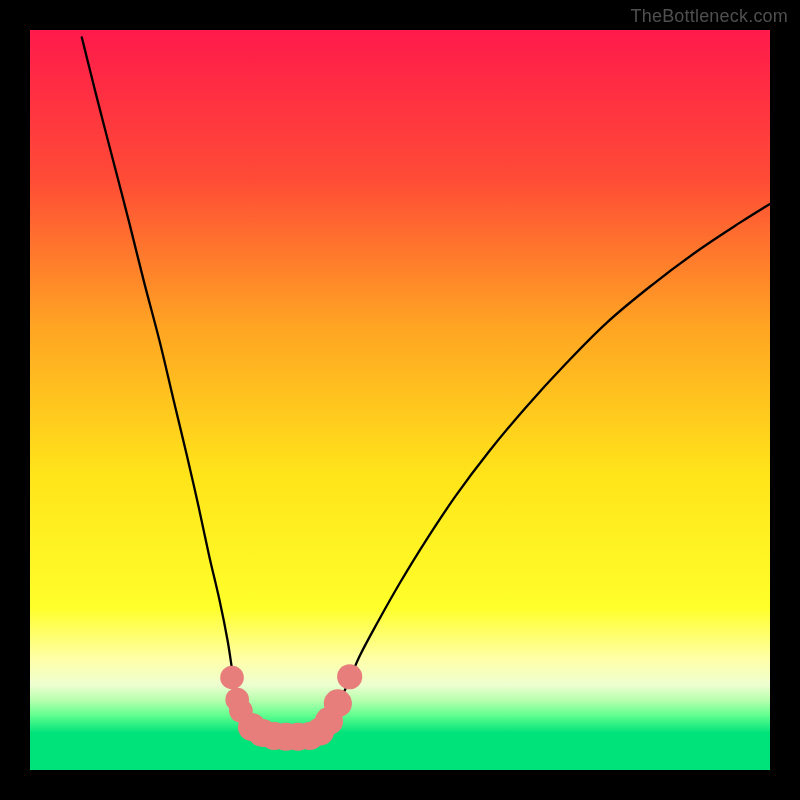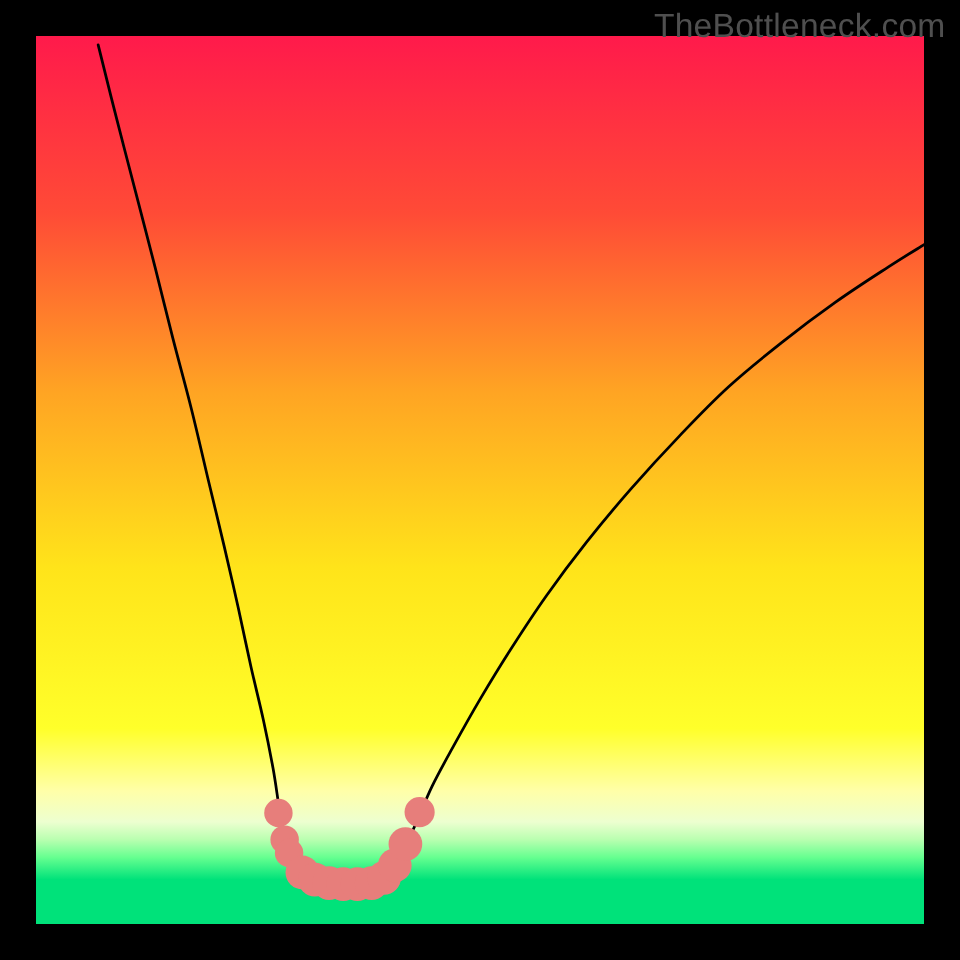--- a/index.html
+++ b/index.html
@@ -27,21 +27,21 @@
   }
   .gradient {
     position: absolute;
     inset: 0;
   }
   .watermark {
     position: absolute;
     top: 6px;
     right: 12px;
     color: #4f4f4f;
-    font-size: 28px;
+    font-size: 18px;
     font-weight: 500;
     letter-spacing: 0.2px;
     text-align: right;
   }
   svg.curves {
     position: absolute;
     inset: 0;
     width: 100%;
     height: 100%;
     overflow: visible;

